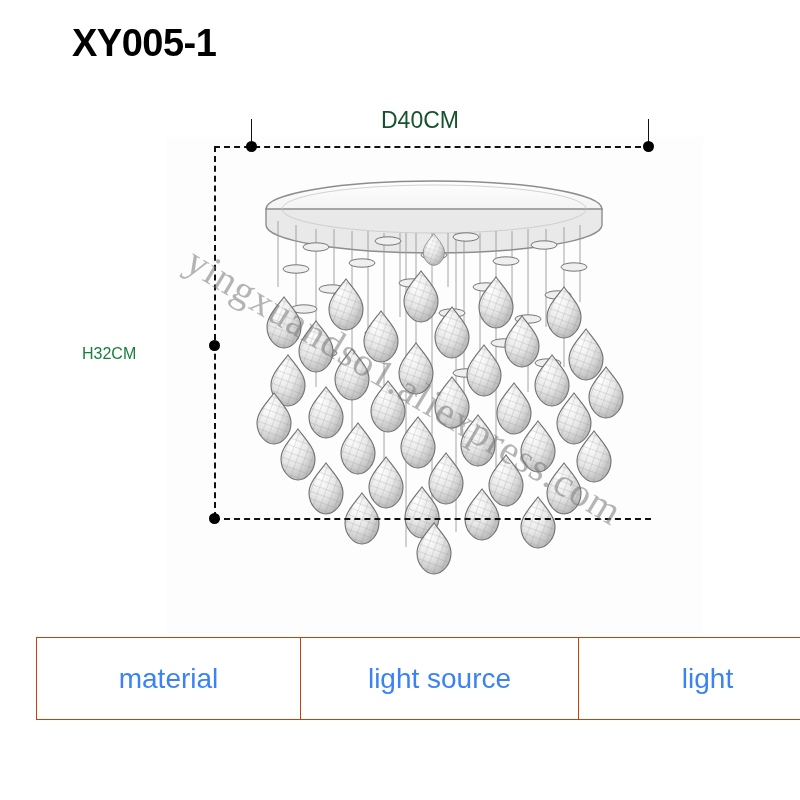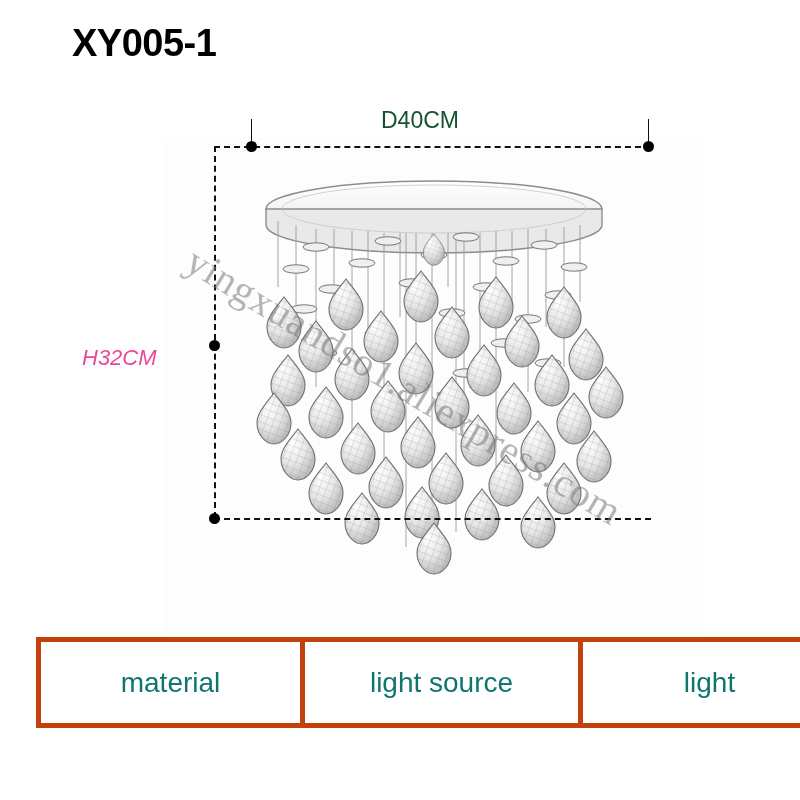--- a/index.html
+++ b/index.html
@@ -58,23 +58,22 @@
     left: 215px;
     top: -30px;
     font-size: 23px;
     color: #14532d;
   }
   
   .label-h {
     position: absolute;
     left: -84px;
     top: 208px;
-    font-size: 22px;
-    color: #ec4899;
-    font-style: italic;
+    font-size: 16px;
+    color: #15803d;
   }
 
   
   .dash-top {
     position: absolute;
     left: 48px;
     top: 9px;
     width: 437px;
     height: 0;
     border-top: 2px dashed #111;
@@ -146,23 +145,23 @@
   
   .spec-table {
     position: absolute;
     left: 0;
     top: 637px;
     width: 800px;
     border-collapse: collapse;
     table-layout: fixed;
   }
   .spec-table td {
-    border: 5px solid #c2410c;
+    border: 1px solid #c2410c;
     text-align: center;
-    color: #0f766e;
+    color: #3b82f6;
     font-size: 27px;
     font-family: "Liberation Sans", sans-serif;
     height: 81px;
     vertical-align: middle;
     padding: 0 4px;
     overflow: hidden;
     white-space: nowrap;
   }
   .spec-table tr.head td { font-size: 28px; }
   .spec-table col.c1 { width: 264px; }

